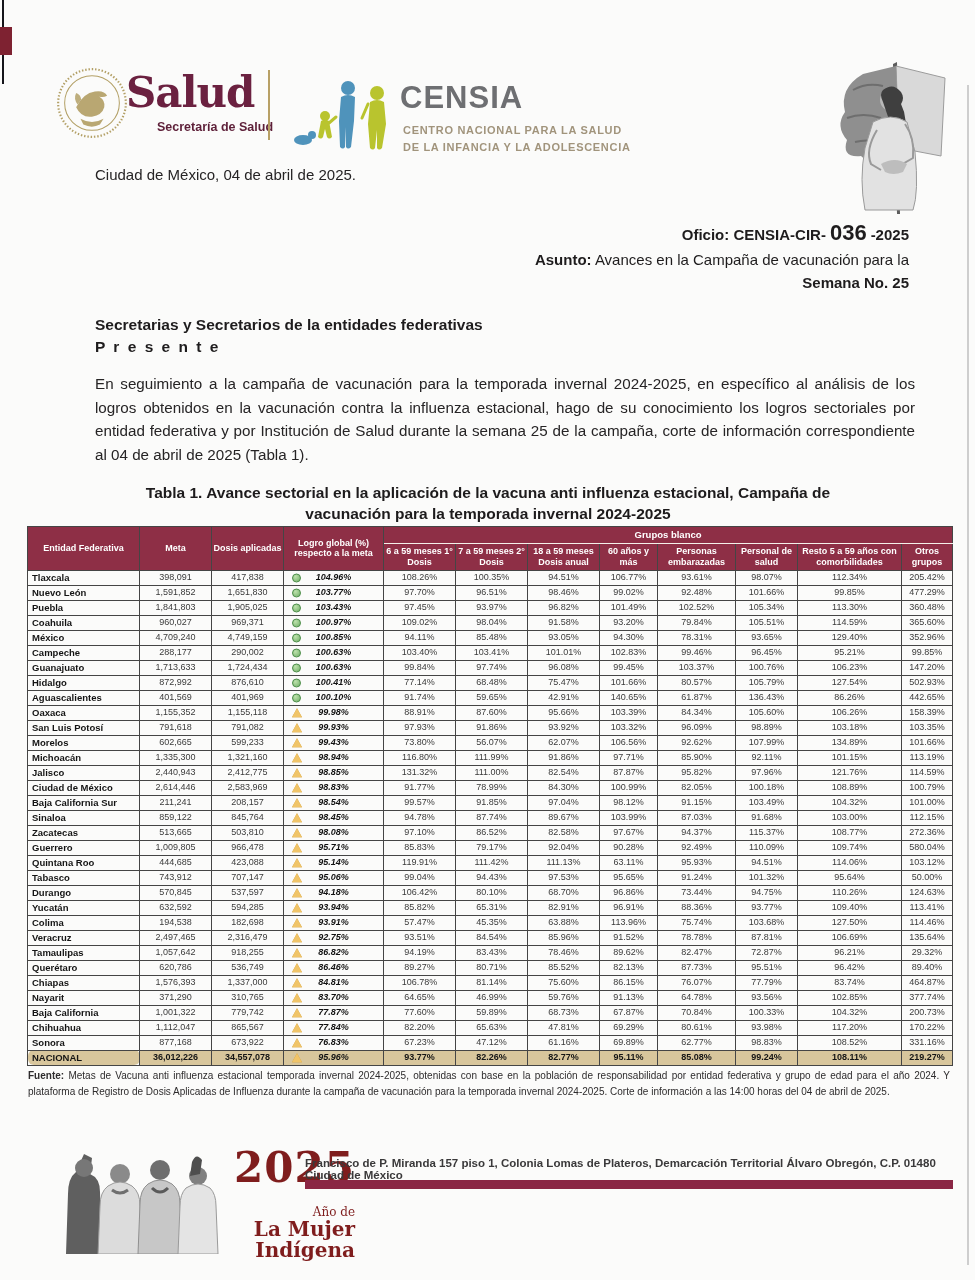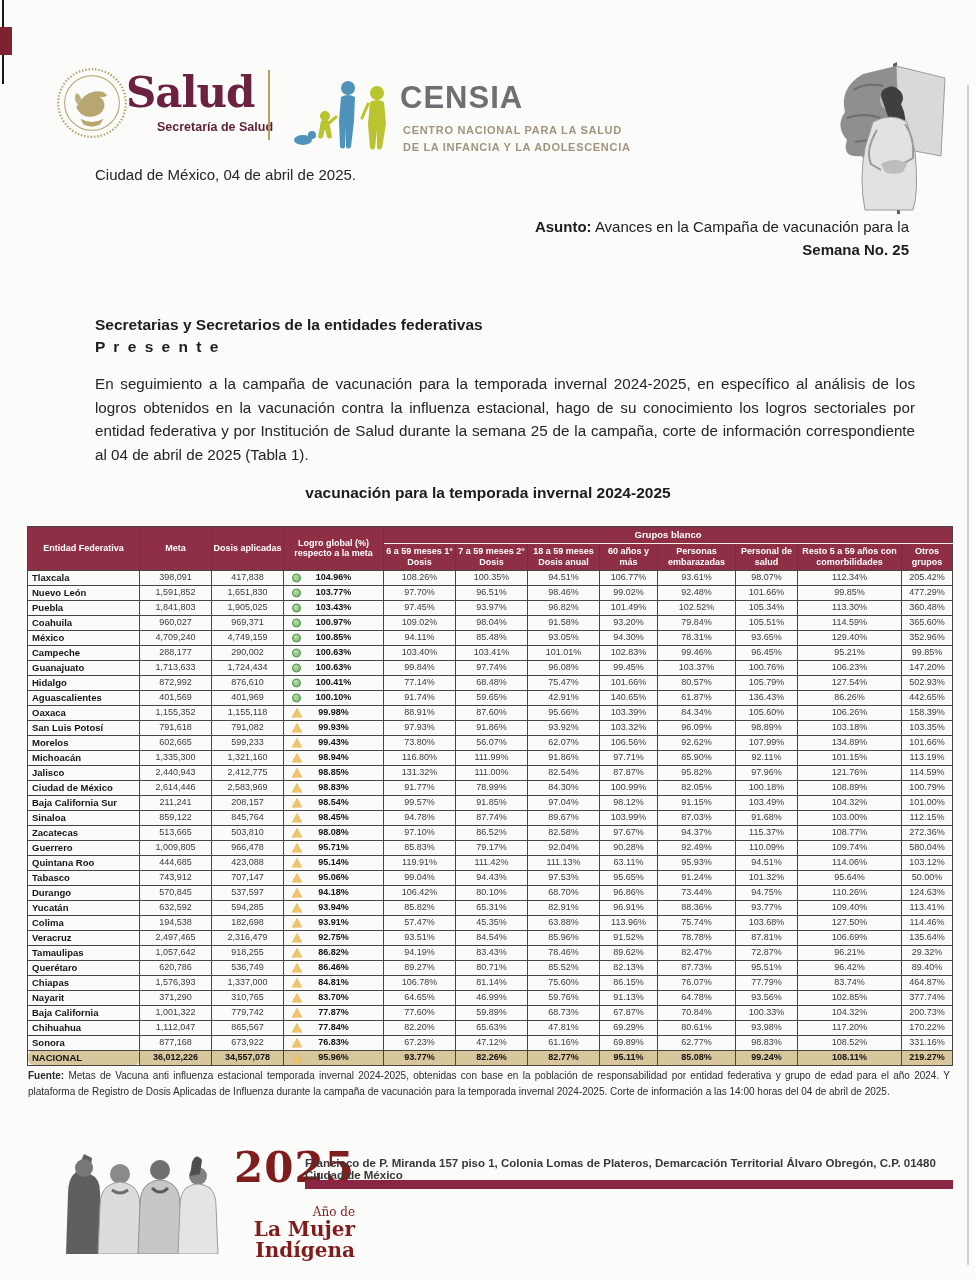--- a/index.html
+++ b/index.html
@@ -39,21 +39,21 @@
   
   .vtable-wrap{left:27px;top:526px;}
   table.vtable{border-collapse:collapse;table-layout:fixed;width:925px;}
   .vtable th,.vtable td{border:1px solid #454545;overflow:hidden;white-space:nowrap;}
   .vtable th{background:#8e2f46;color:#ffffff;font-size:9px;line-height:1.2;
              padding:2px 1px;white-space:normal;font-weight:bold;}
   .vtable th.group{height:14px;padding:1px;border-bottom:1px solid #f5f0ea;font-size:9.5px;}
   .vtable td{height:14px;font-size:9px;color:#3a3a3a;text-align:center;padding:0 2px;line-height:1;}
   .vtable td.state{text-align:left;font-weight:bold;color:#141414;font-size:9.5px;padding-left:4px;}
   .vtable td.logro{font-weight:bold;color:#111;position:relative;}
-  .vtable td.logro .val{display:inline-block;}
+  .vtable td.logro .val{display:inline-block;font-style:italic;}
   .dot{position:absolute;left:8px;top:50%;transform:translateY(-50%);width:9px;height:9px;
        border-radius:50%;background:radial-gradient(circle at 35% 30%,#bfe3ad,#6fae66);
        border:1px solid #4f8f4c;box-sizing:border-box;}
   .tri{position:absolute;left:8px;top:50%;transform:translateY(-54%);width:0;height:0;
        border-left:5px solid transparent;border-right:5px solid transparent;
        border-bottom:9px solid #f0c468;filter:drop-shadow(0 0 .6px #c9922e);}
   tr.national td{background:#d8c69c;font-weight:bold;color:#141414;}
   tr.national td.state{font-size:9.5px;border-radius:6px;}
 
   .fuente{left:28px;top:1068px;width:922px;font-size:10px;line-height:1.55;
@@ -118,32 +118,34 @@
     <circle cx="58" cy="40" r="11" fill="#b9b9b9"></circle>
     <path d="M50 30 q10 -8 18 2 q4 6 0 12 q8 16 2 34 l-6 4 q-8 -22 -14 -40 q-4 -8 0 -12z" fill="#3f3f3f"></path>
     <path d="M40 62 q18 -10 34 0 l8 30 q4 40 -2 58 l-48 0 q-6 -30 0 -62z" fill="#e2e2e2" stroke="#9a9a9a"></path>
     <path d="M44 70 q-12 20 -6 34 l10 6 M72 64 q10 14 8 34 l-14 8 q-10 2 -16 -2" stroke="#9a9a9a" stroke-width="2" fill="none"></path>
     <path d="M48 104 q14 -8 26 0 l-4 8 q-10 4 -18 0z" fill="#bdbdbd"></path>
   </svg>
 
   <div class="abs date-line">Ciudad de México, 04 de abril de 2025.</div>
 
   <div class="abs oficio">
+    <div><span class="b">Oficio: CENSIA-CIR-</span><span class="b oficio-num">036</span><span class="b">-2025</span></div>
     <div><span class="b">Asunto:</span> <span>Avances en la Campaña de vacunación para la</span></div>
     <div class="b">Semana No. 25</div>
   </div>
 
   <div class="abs recipient">
     <div class="b">Secretarias y Secretarios de la entidades federativas</div>
     <div class="b presente">P r e s e n t e</div>
   </div>
 
   <div class="abs body-par">En seguimiento a la campaña de vacunación para la temporada invernal 2024-2025, en específico al análisis de los logros obtenidos en la vacunación contra la influenza estacional, hago de su conocimiento los logros sectoriales por entidad federativa y por Institución de Salud durante la semana 25 de la campaña, corte de información correspondiente al 04 de abril de 2025 (Tabla 1).</div>
 
   <div class="abs table-title">
+    <div>Tabla 1. Avance sectorial en la aplicación de la vacuna anti influenza estacional, Campaña de</div>
     <div>vacunación para la temporada invernal 2024-2025</div>
   </div>
 
   <div class="abs vtable-wrap">
     <table class="vtable">
       <colgroup>
         <col style="width:112px">
           <col style="width:72px">
           <col style="width:72px">
           <col style="width:100px">

